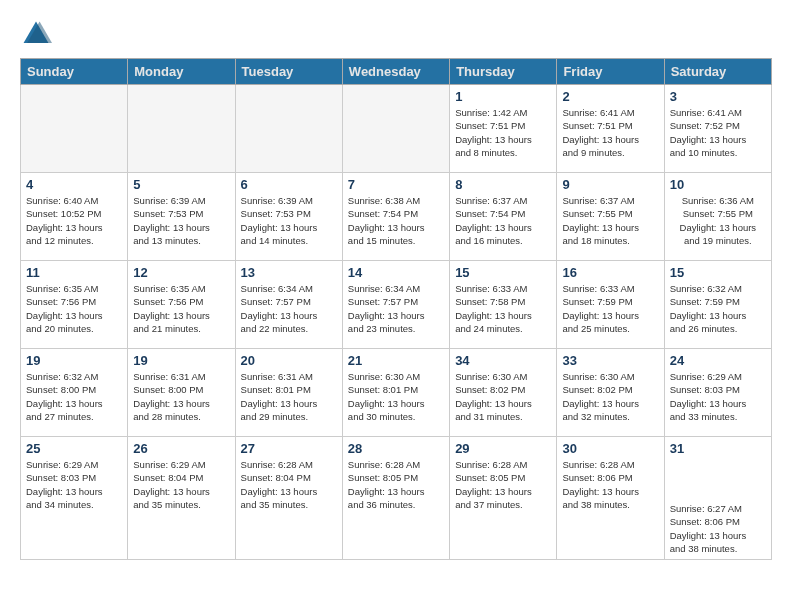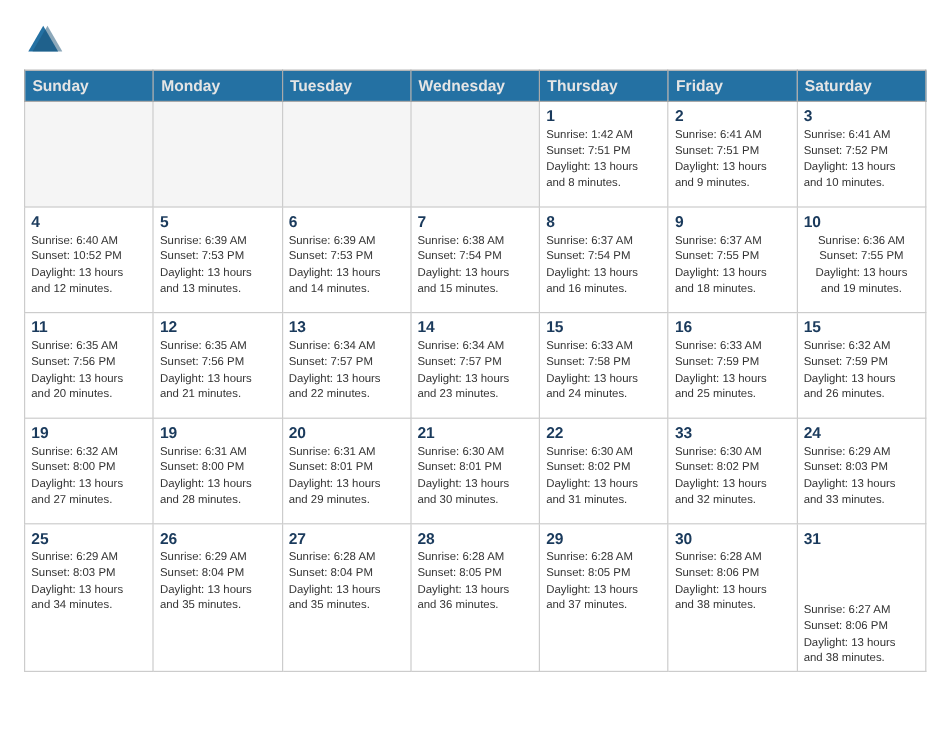--- a/index.html
+++ b/index.html
@@ -274,21 +274,21 @@
 and 29 minutes.</div>
           </td>
           <td>
             <div class="day-number">21</div>
             <div class="day-info" style="white-space: pre-line;">Sunrise: 6:30 AM
 Sunset: 8:01 PM
 Daylight: 13 hours
 and 30 minutes.</div>
           </td>
           <td>
-            <div class="day-number">22</div>
+            <div class="day-number">34</div>
             <div class="day-info" style="white-space: pre-line;">Sunrise: 6:30 AM
 Sunset: 8:02 PM
 Daylight: 13 hours
 and 31 minutes.</div>
           </td>
           <td>
             <div class="day-number">33</div>
             <div class="day-info" style="white-space: pre-line;">Sunrise: 6:30 AM
 Sunset: 8:02 PM
 Daylight: 13 hours

